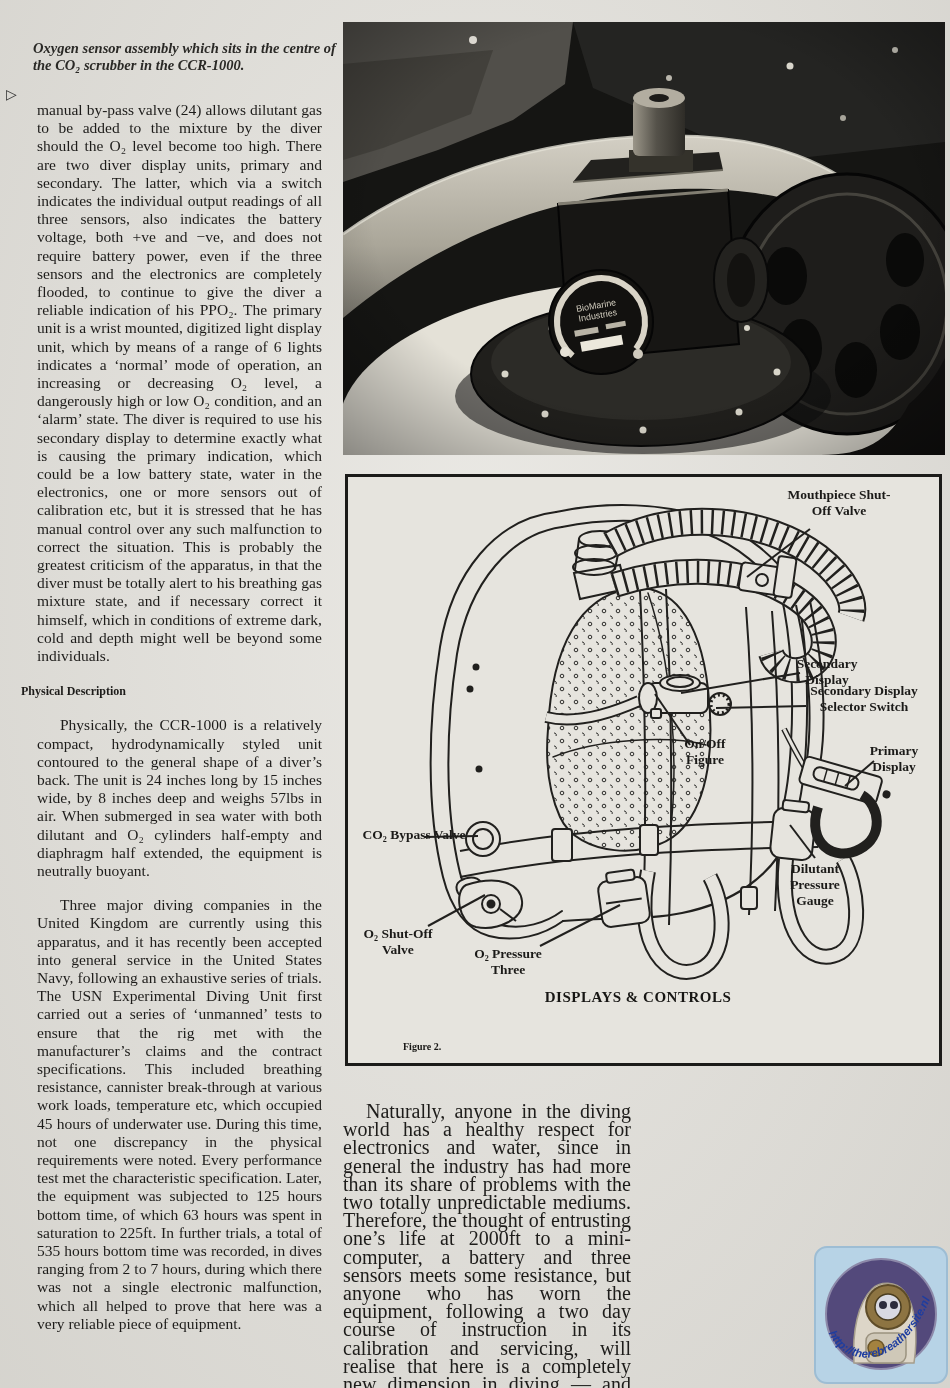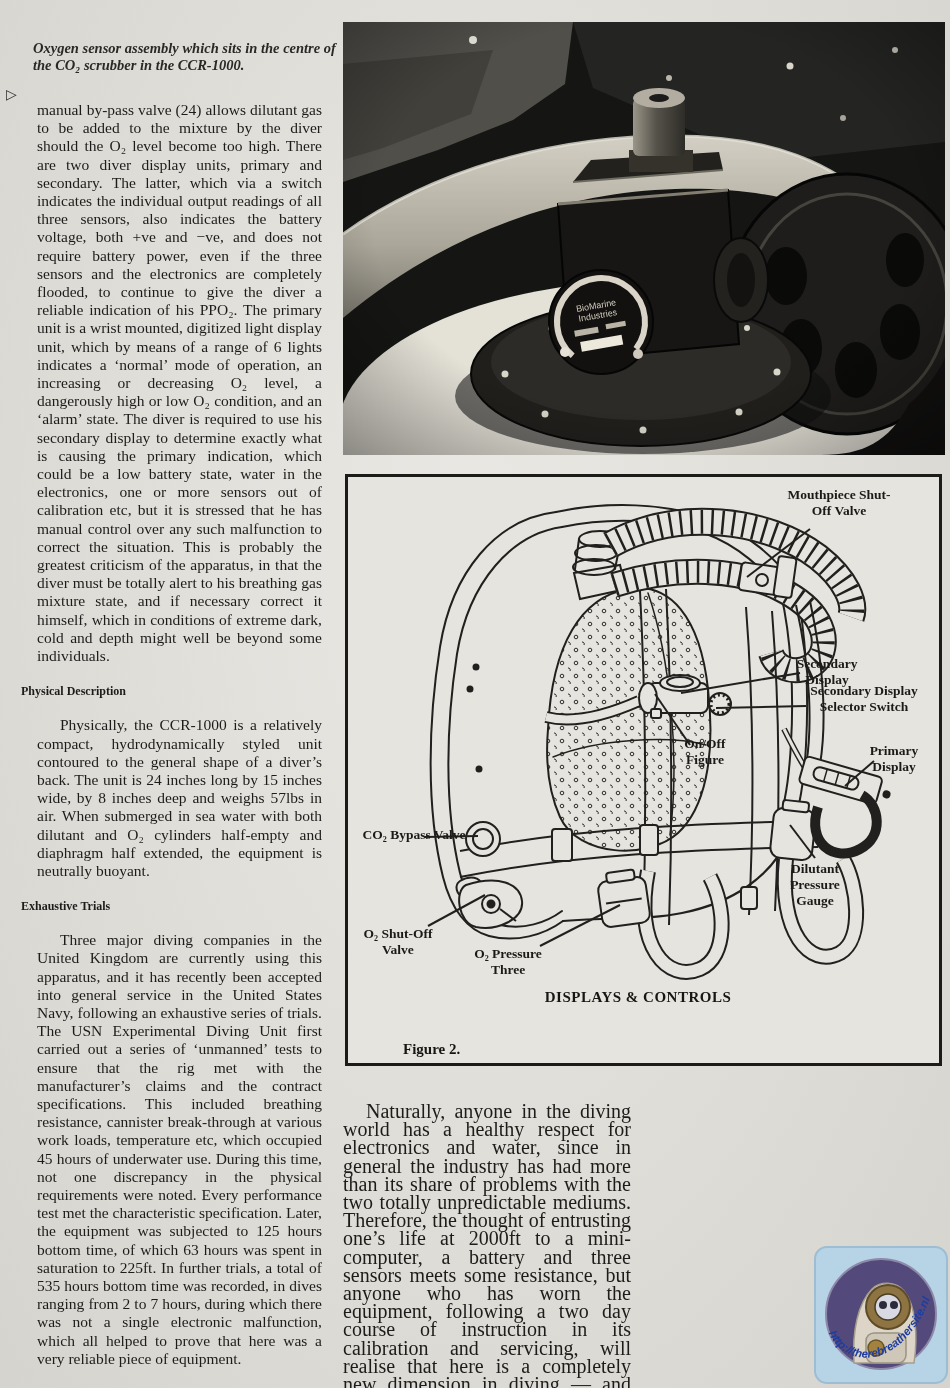--- a/index.html
+++ b/index.html
@@ -32,21 +32,21 @@
   .fig-canvas{position:absolute;left:0;top:0;}
   .fig-label{
     position:absolute;font-weight:bold;font-size:13.5px;line-height:16px;
     text-align:center;color:#1b1a18;
   }
   .fig-caption{
     position:absolute;left:174px;top:512px;width:232px;text-align:center;
     font-weight:bold;font-size:15px;letter-spacing:.5px;color:#171614;
   }
   .fig-number{
-    position:absolute;left:55px;top:564px;font-weight:bold;font-size:15px;color:#171614;
+    position:absolute;left:55px;top:564px;font-weight:bold;font-size:10px;color:#171614;
   }
   .col-right{
     position:absolute;left:327px;top:1086px;width:320px;
     font-size:20px;line-height:18.2px;text-align:justify;
   }
   .byline{font-weight:bold;text-align:right;margin-top:1px;}
   .watermark{position:absolute;left:814px;top:1245px;width:134px;height:140px;}
 </style>
 </head>
 <body>
@@ -56,21 +56,20 @@
   <p class="caption">
     <span>Oxygen sensor assembly which sits in the centre of the CO₂ scrubber in the CCR-1000.</span>
   </p>
 
   <div class="para-marker">▷</div>
 
   <div class="col-left">
     <p>manual by-pass valve (24) allows dilutant gas to be added to the mixture by the diver should the O₂ level become too high. There are two diver display units, primary and secondary. The latter, which via a switch indicates the individual output readings of all three sensors, also indicates the battery voltage, both +ve and −ve, and does not require battery power, even if the three sensors and the electronics are completely flooded, to continue to give the diver a reliable indication of his PPO₂. The primary unit is a wrist mounted, digitized light display unit, which by means of a range of 6 lights indicates a ‘normal’ mode of operation, an increasing or decreasing O₂ level, a dangerously high or low O₂ condition, and an ‘alarm’ state. The diver is required to use his secondary display to determine exactly what is causing the primary indication, which could be a low battery state, water in the electronics, one or more sensors out of calibration etc, but it is stressed that he has manual control over any such malfunction to correct the situation. This is probably the greatest criticism of the apparatus, in that the diver must be totally alert to his breathing gas mixture state, and if necessary correct it himself, which in conditions of extreme dark, cold and depth might well be beyond some individuals.</p>
     <h3>Physical Description</h3>
     <p class="indent">Physically, the CCR-1000 is a relatively compact, hydrodynamically styled unit contoured to the general shape of a diver’s back. The unit is 24 inches long by 15 inches wide, by 8 inches deep and weighs 57lbs in air. When submerged in sea water with both dilutant and O₂ cylinders half-empty and diaphragm half extended, the equipment is neutrally buoyant.</p>
-    <h3>Exhaustive Trials</h3>
     <p class="indent">Three major diving companies in the United Kingdom are currently using this apparatus, and it has recently been accepted into general service in the United States Navy, following an exhaustive series of trials. The USN Experimental Diving Unit first carried out a series of ‘unmanned’ tests to ensure that the rig met with the manufacturer’s claims and the contract specifications. This included breathing resistance, cannister break-through at various work loads, temperature etc, which occupied 45 hours of underwater use. During this time, not one discrepancy in the physical requirements were noted. Every performance test met the characteristic specification. Later, the equipment was subjected to 125 hours bottom time, of which 63 hours was spent in saturation to 225ft. In further trials, a total of 535 hours bottom time was recorded, in dives ranging from 2 to 7 hours, during which there was not a single electronic malfunction, which all helped to prove that here was a very reliable piece of equipment.</p>
   </div>
 
   <div class="photo">
     <svg width="602" height="433" viewBox="0 0 602 433">
       <defs>
         <linearGradient id="bandGrad" x1="0" y1="0" x2="0" y2="1">
           <stop offset="0" stop-color="#d3cfc4"></stop>
             <stop offset=".6" stop-color="#aaa699"></stop>
             <stop offset="1" stop-color="#7c7970"></stop>

